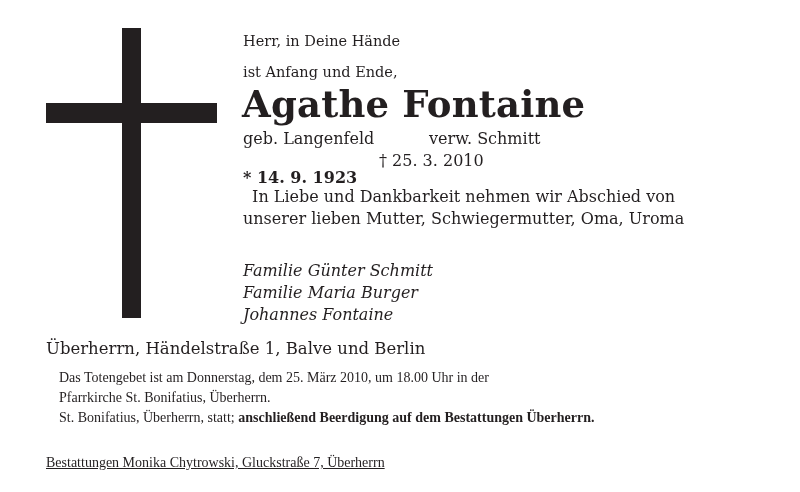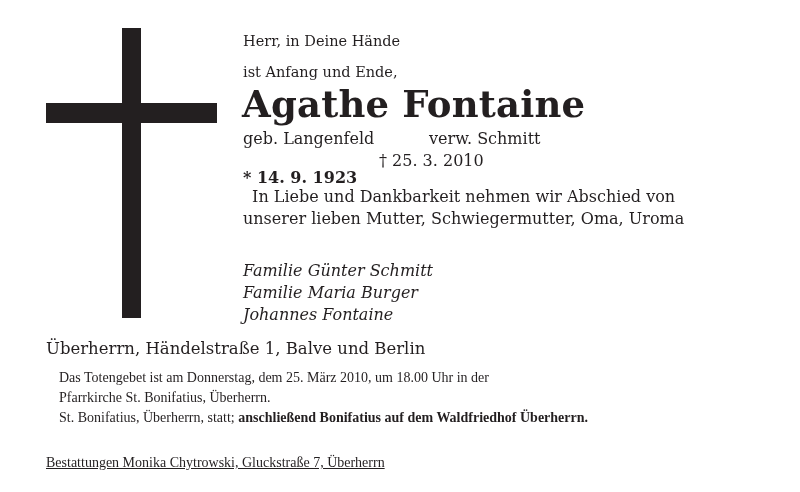--- a/index.html
+++ b/index.html
@@ -52,17 +52,17 @@
     <div>Familie Günter Schmitt</div>
     <div>Familie Maria Burger</div>
     <div>Johannes Fontaine</div>
   </div>
 
   <div class="address">Überherrn, Händelstraße 1, Balve und Berlin</div>
 
   <div class="details">
     <div>Das Totengebet ist am Donnerstag, dem 25. März 2010, um 18.00 Uhr in der</div>
     <div>Pfarrkirche St. Bonifatius, Überherrn.</div>
-    <div><span>St. Bonifatius, Überherrn, statt; </span><b>anschließend Bonifatius auf dem Waldfriedhof Überherrn.</b></div>
+    <div><span>St. Bonifatius, Überherrn, statt; </span><b>anschließend Beerdigung auf dem Bestattungen Überherrn.</b></div>
   </div>
 
   <div class="undertaker">Bestattungen Monika Chytrowski, Gluckstraße 7, Überherrn</div>
 </div>
 
 </body></html>

